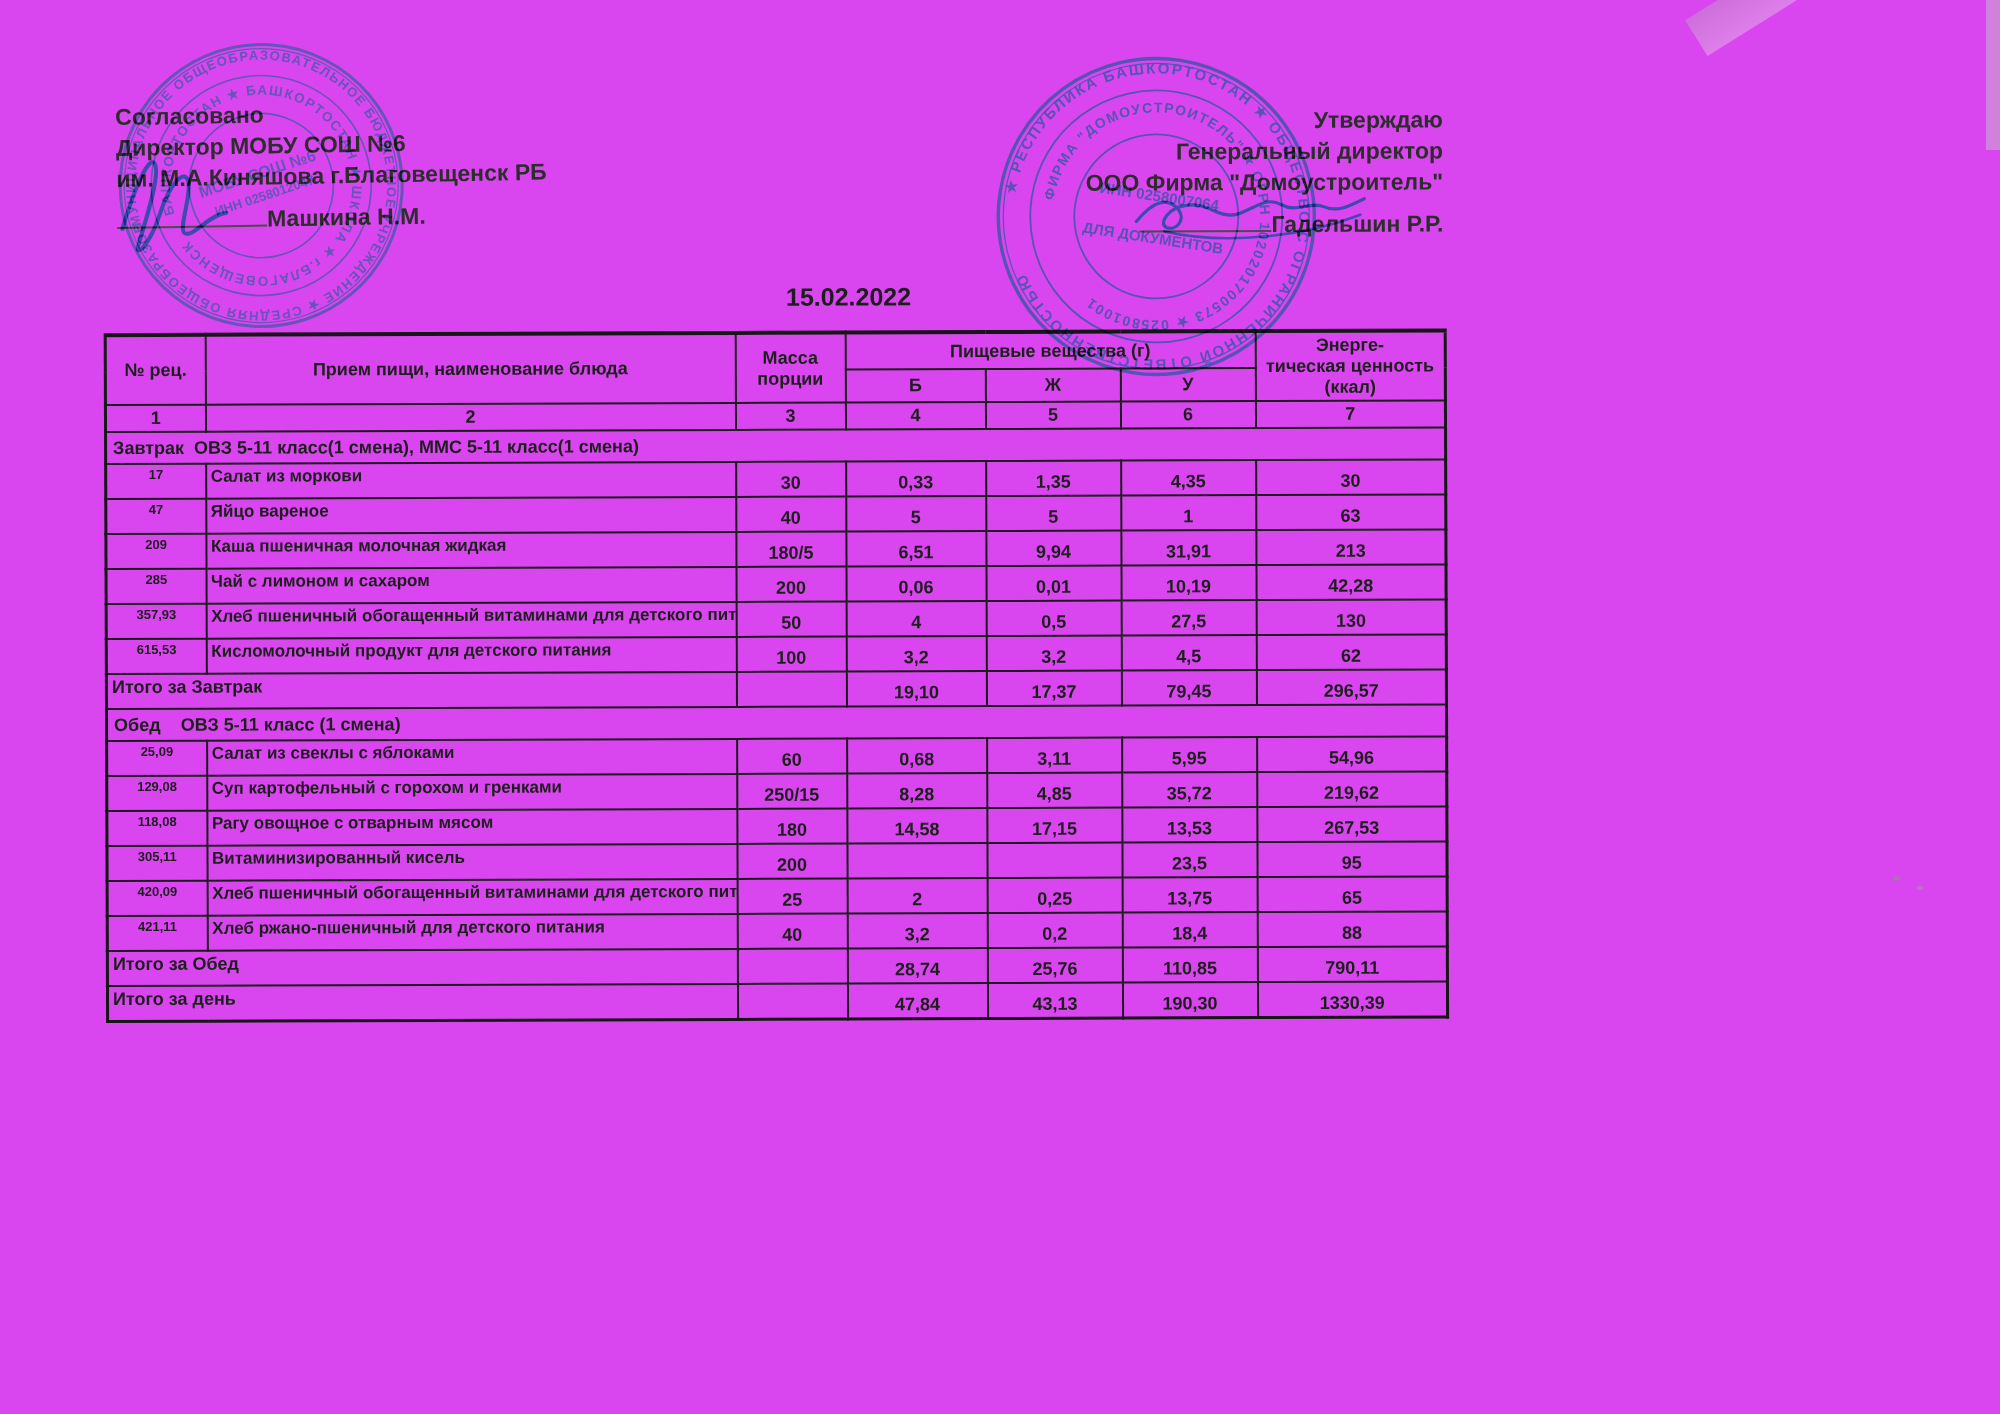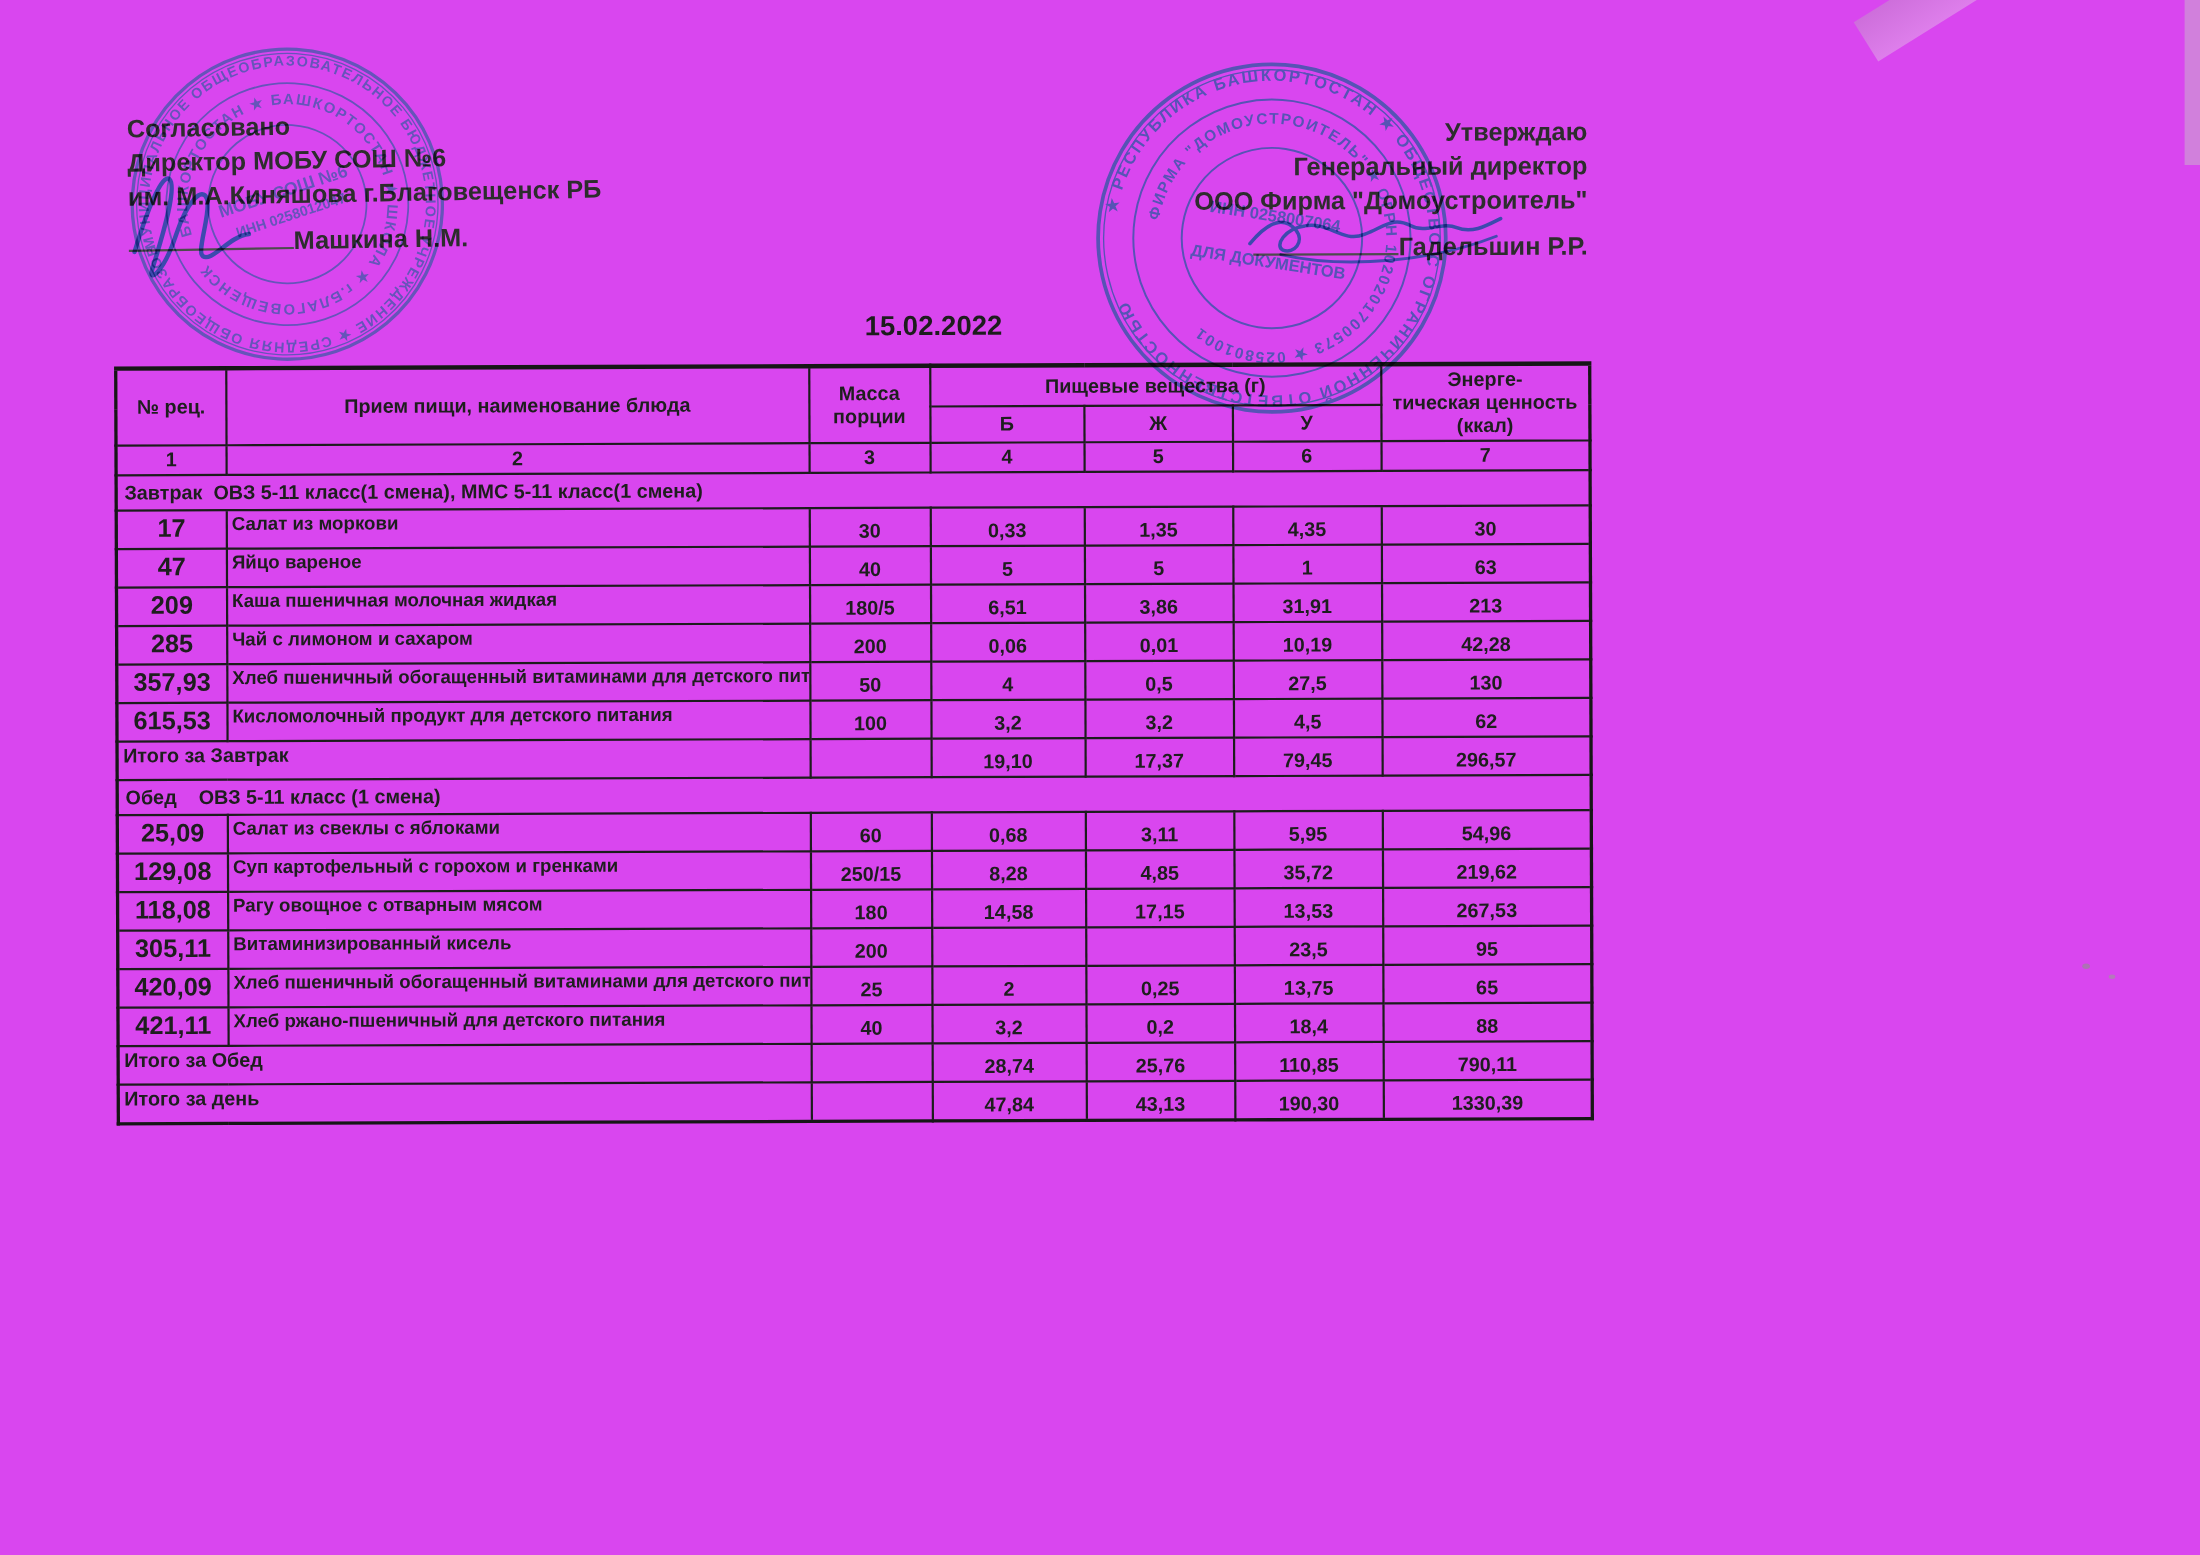--- a/index.html
+++ b/index.html
@@ -24,21 +24,21 @@
   .menu-table-wrap { position:absolute; left:105px; top:330px; z-index:1; }
   table.menu { border-collapse:collapse; table-layout:fixed; width:1340px;
                font-size:17px; font-weight:700; color:#1e1e1e; }
   table.menu td, table.menu th { border:2px solid #1c1c1c; overflow:hidden; padding:2px 4px; }
   table.menu { border:3px solid #161616; border-top-width:4px; }
   th.hdr { font-size:18px; font-weight:700; text-align:center; vertical-align:middle; height:36px; }
   tr.hdr2 th { height:32px; }
   tr.colnums td { height:26px; text-align:center; font-size:18px; vertical-align:middle; }
   tr.section td { height:32px; text-align:left; vertical-align:middle; font-size:18px; padding-left:6px; }
   tr.data td { height:35px; }
-  td.rnum { text-align:center; vertical-align:top; padding-top:3px; font-size:23px; }
+  td.rnum { text-align:center; vertical-align:top; padding-top:3px; font-size:13px; }
   td.dish { text-align:left; vertical-align:top; padding-top:3px; white-space:nowrap; font-size:17px; }
   td.val  { text-align:center; vertical-align:bottom; padding-bottom:4px; font-size:18px; }
   tr.total td { height:35px; }
   td.total-label { text-align:left; vertical-align:top; padding-top:3px; padding-left:6px; font-size:18px; }
 
   
   .stamp { position:absolute; z-index:5; mix-blend-mode:multiply; }
   .stamp-left  { left:118px; top:38px;  opacity:0.78; transform:rotate(-18deg); }
   .stamp-right { left:993px; top:52px;  opacity:0.85; transform:rotate(9deg); }
   .signature { position:absolute; z-index:6; mix-blend-mode:multiply; }
@@ -188,21 +188,21 @@
             <td class="val">5</td>
             <td class="val">5</td>
             <td class="val">1</td>
             <td class="val">63</td>
           </tr>
           <tr class="data">
             <td class="rnum">209</td>
             <td class="dish">Каша пшеничная молочная жидкая</td>
             <td class="val">180/5</td>
             <td class="val">6,51</td>
-            <td class="val">3,86</td>
+            <td class="val">9,94</td>
             <td class="val">31,91</td>
             <td class="val">213</td>
           </tr>
           <tr class="data">
             <td class="rnum">285</td>
             <td class="dish">Чай с лимоном и сахаром</td>
             <td class="val">200</td>
             <td class="val">0,06</td>
             <td class="val">0,01</td>
             <td class="val">10,19</td>

